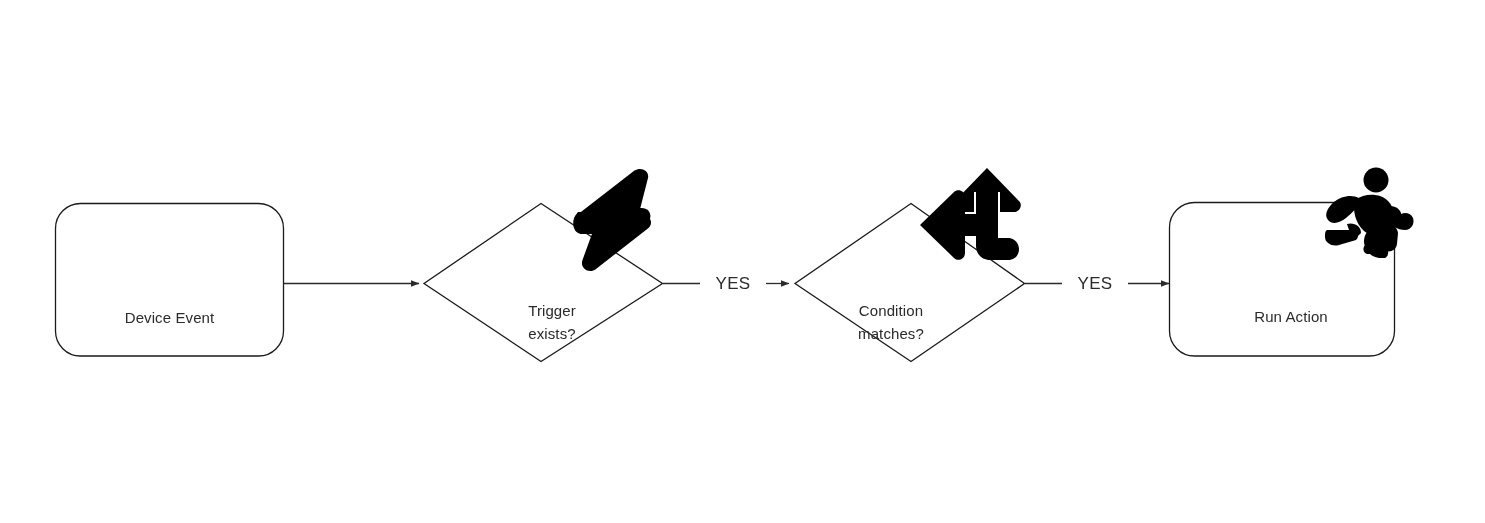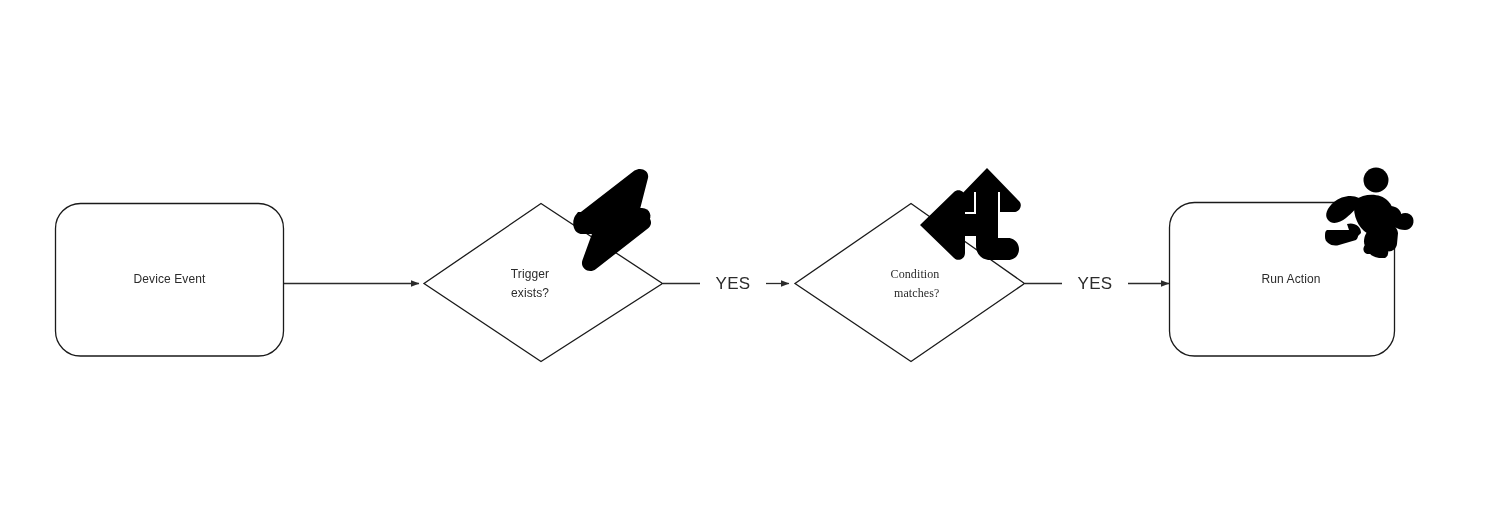--- a/index.html
+++ b/index.html
@@ -25,27 +25,28 @@
     top: 0;
     width: 1485px;
     height: 523px;
     display: block;
   }
   .node-label {
     position: absolute;
     display: flex;
     align-items: center;
     justify-content: center;
-    text-align: right;
+    text-align: center;
     color: #2b2b2b;
-    font-size: 12px;
+    font-size: 15px;
     line-height: 1.55;
     letter-spacing: 0.1px;
     pointer-events: none;
     white-space: pre-line;
+    margin-top: 38px;
   }
   .edge-label {
     position: absolute;
     display: flex;
     align-items: center;
     justify-content: center;
     color: #2b2b2b;
     font-size: 17px;
     letter-spacing: 0.3px;
     background: #ffffff;
@@ -152,24 +153,24 @@
 
       <path d="M2,62 L27,62 C33,62 35,68 31,72 L14,77
                C7,79 0,75 0,69 C0,65 0,63 2,62 Z" fill="#000000"></path>
       <path d="M22,56 C29,54 36,58 36,65 L31,70 L25,65 Z" fill="#000000"></path>
     </g>
 
   </svg>
 
   <div class="node-label" style="left:55px; top:203px; width:229px; height:153px;">Device Event</div>
 
-  <div class="node-label" style="left:430px; top:243px; width:200px; height:82px;">Trigger
+  <div class="node-label" style="left:452px; top:243px; width:200px; height:82px;">Trigger
 exists?</div>
 
-  <div class="node-label" style="left:815px; top:243px; width:200px; height:82px;font-family:Liberation Serif, serif;">Condition
+  <div class="node-label" style="left:791px; top:243px; width:200px; height:82px;">Condition
 matches?</div>
 
   <div class="node-label" style="left:1169px; top:202px; width:244px; height:154px;">Run Action</div>
 
   <div class="edge-label" style="left:700px; top:268px; width:66px; height:31px;">YES</div>
 
   <div class="edge-label" style="left:1062px; top:268px; width:66px; height:31px;">YES</div>
 
   <div class="hit" style="left:55px; top:203px; width:229px; height:153px;"></div>
   <div class="hit" style="left:424px; top:203px; width:239px; height:159px;"></div>

